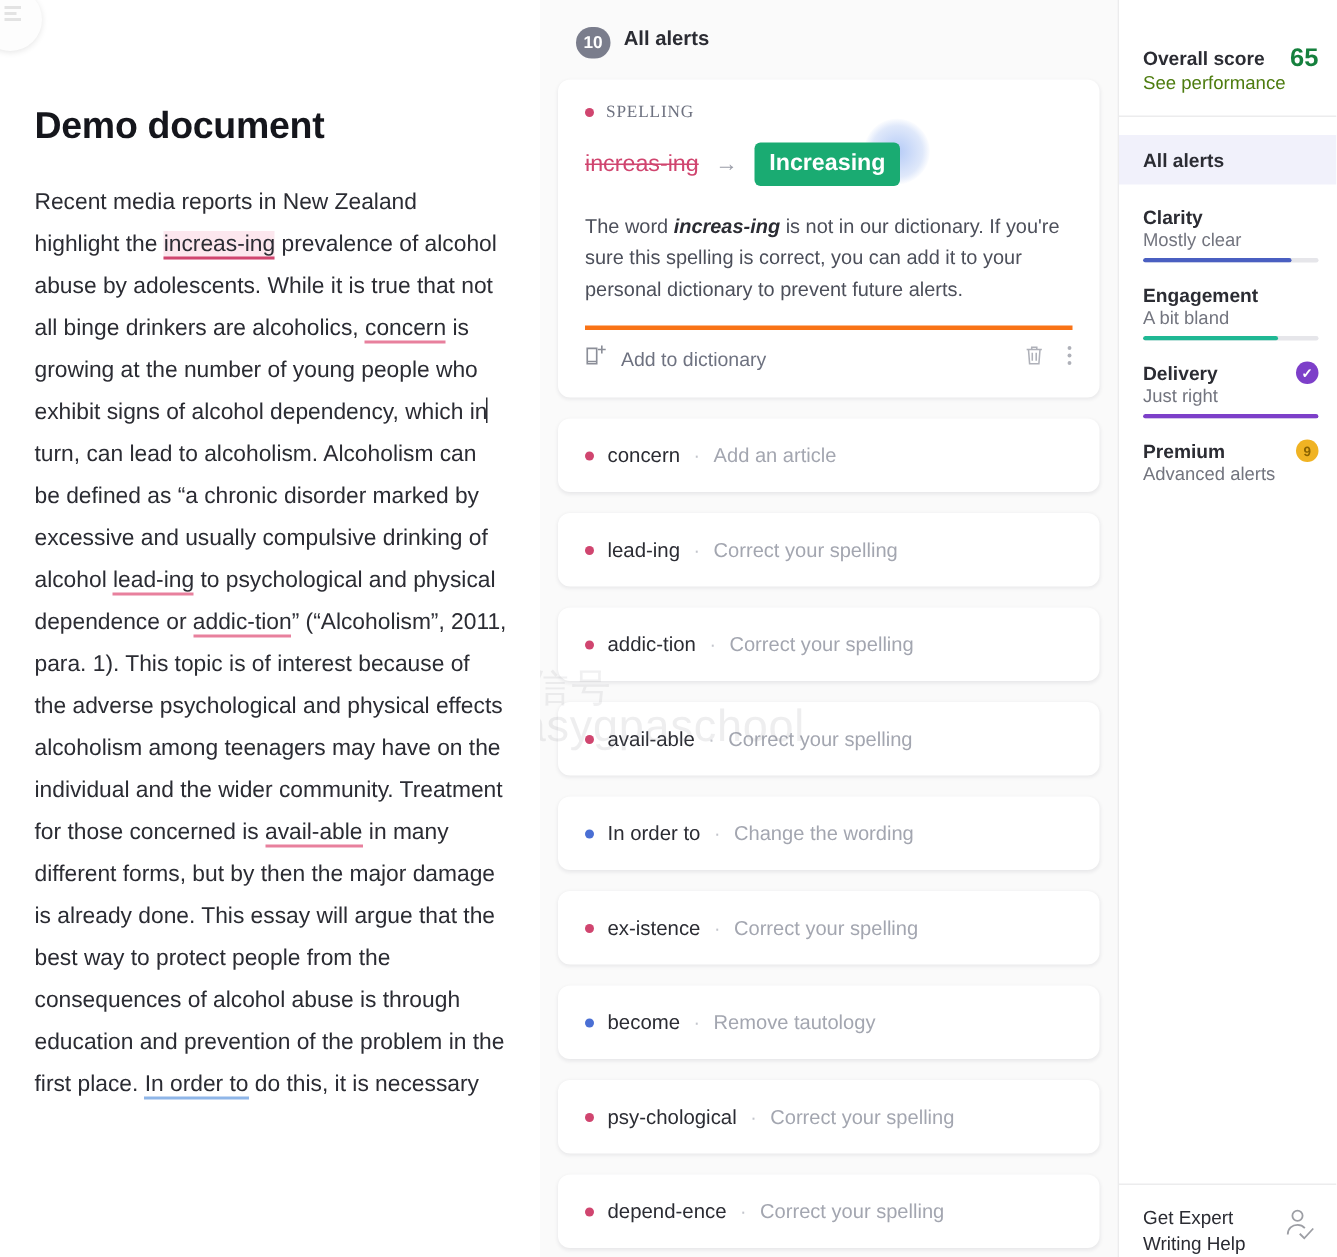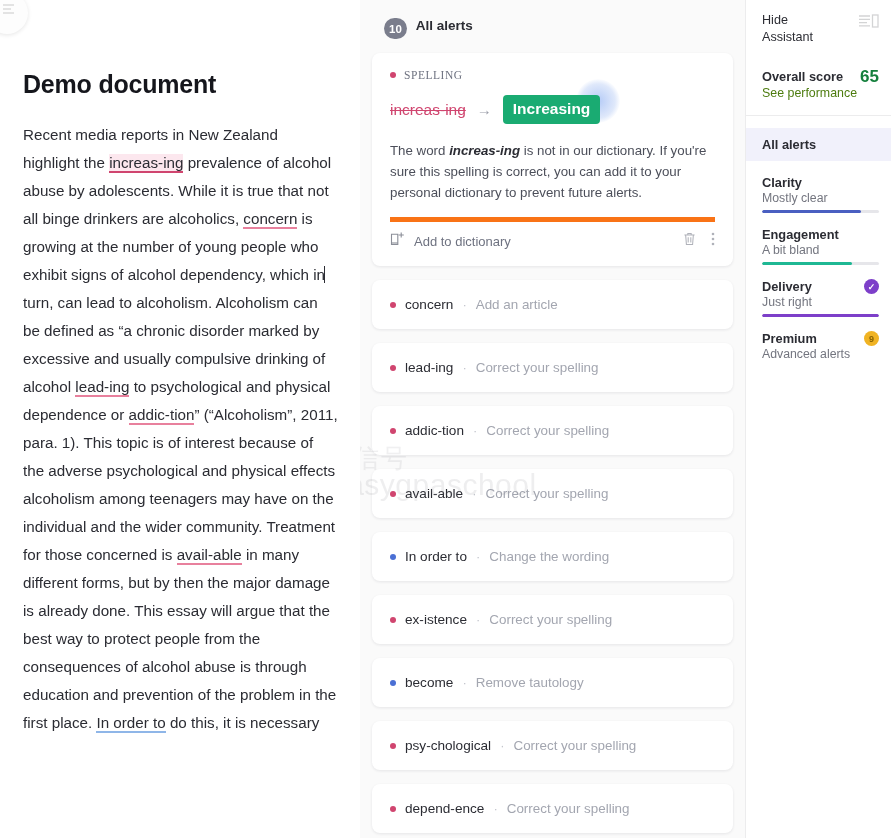--- a/index.html
+++ b/index.html
@@ -93,21 +93,21 @@
   .ripple {
     position: absolute; left: 186px; top: -16px;
     width: 44px; height: 44px; border-radius: 50%;
     background: radial-gradient(circle, rgba(120,160,240,.55) 0%, rgba(150,180,240,.30) 55%, rgba(160,190,245,0) 72%);
     z-index: 1; pointer-events: none;
   }
   .card-expl { font-size: 13.3px; line-height: 21px; color: #4c4f5a; margin-bottom: 14px; }
   .card-expl b { font-style: italic; color: #2b2c33; }
   .card-foot {
     display: flex; align-items: center;
-    border-top: 5px solid #f97316; padding: 9px 0 7px 0;
+    border-top: 3px solid #f97316; padding: 9px 0 7px 0;
   }
   .addict { display: flex; align-items: center; gap: 9px; cursor: pointer; }
   .addict-label { font-size: 13px; color: #6e7280; }
   .foot-right { margin-left: auto; display: flex; align-items: center; gap: 14px; }
   .icon-btn { cursor: pointer; opacity: .55; }
 
   .card-row {
     display: flex; align-items: center; gap: 9px;
     padding: 17px 18px; cursor: pointer;
   }
@@ -311,34 +311,20 @@
       </div>
 
     <div class="watermark">
       <div class="wm1">微信号</div>
       <div class="wm2">easygpaschool</div>
     </div>
   </div>
 
   <div class="sidebar">
 
-    <div class="sb-block">
-      <div class="sb-row">
-        <div>
-          <div class="sb-title">Hide</div>
-          <div class="sb-title">Assistant</div>
-        </div>
-        <span class="panel-icon">
-          <svg width="21" height="15" viewBox="0 0 21 15" fill="none" stroke="#2b2c33" stroke-width="1.3">
-            <path d="M1 2 h11 M1 5.3 h11 M1 8.6 h8 M1 11.9 h11"></path>
-            <rect x="14.5" y="1" width="5.5" height="12"></rect>
-          </svg>
-        </span>
-      </div>
-    </div>
 
     <div class="sb-block" style="padding-top:22px">
       <div class="sb-row">
         <div class="sb-strong">Overall score</div>
         <div class="score-num">65</div>
       </div>
       <div class="sb-sub">See performance</div>
     </div>
 
 
@@ -379,14 +365,27 @@
           <div class="goal-head">
             <span class="goal-name">Premium</span>
             <span class="badge badge-gold">9</span>
           </div>
           <div class="goal-sub">Advanced alerts</div>
         </div>
       </div>
 
     <div class="sb-spacer"></div>
 
+    <div class="expert">
+      <div>
+        <div class="expert-label">Get Expert</div>
+        <div class="expert-label">Writing Help</div>
+      </div>
+      <span class="expert-icon">
+        <svg width="26" height="26" viewBox="0 0 26 26" fill="none" stroke="#4c4f5a" stroke-width="1.2">
+          <circle cx="12" cy="6.5" r="3.4"></circle>
+          <path d="M5.5 19 c0-4 3-6.4 6.5-6.4 c2 0 3.7 .8 4.9 2.1"></path>
+          <path d="M13.5 18.5 l3 3 l6 -6.5"></path>
+        </svg>
+      </span>
+    </div>
   </div>
 </div>
 
 </body></html>

